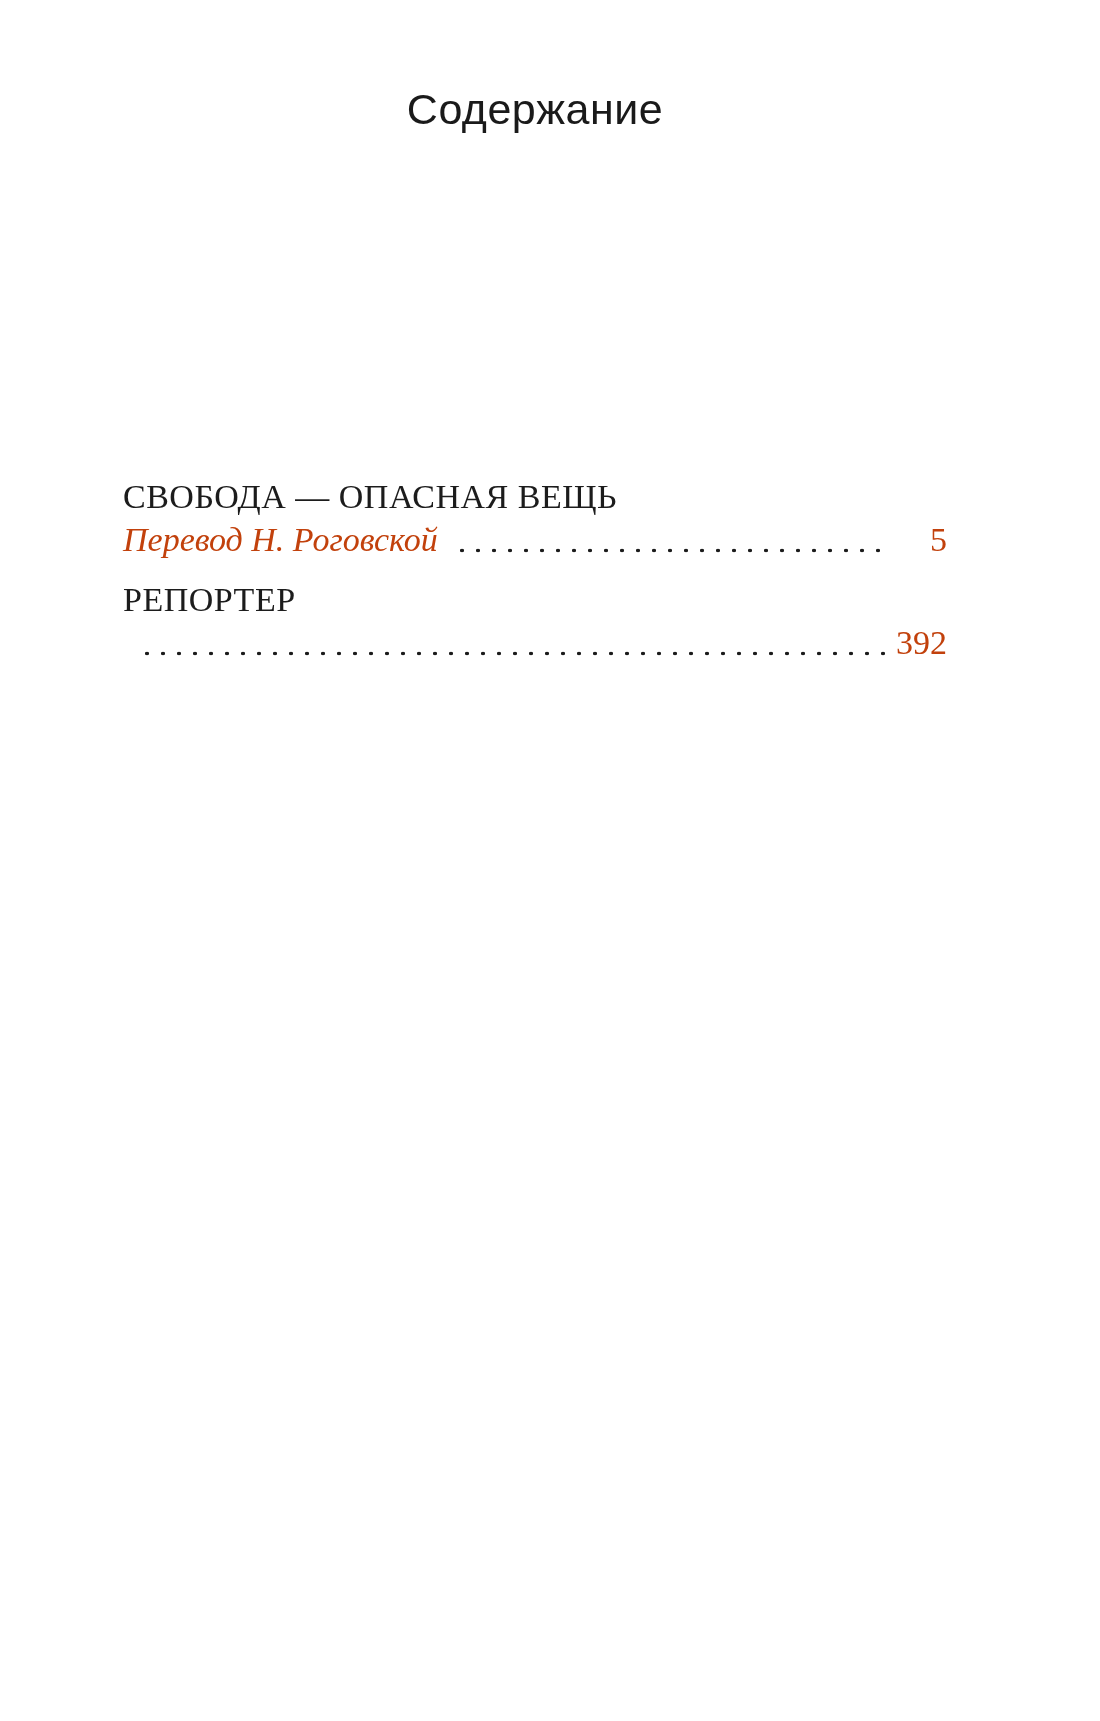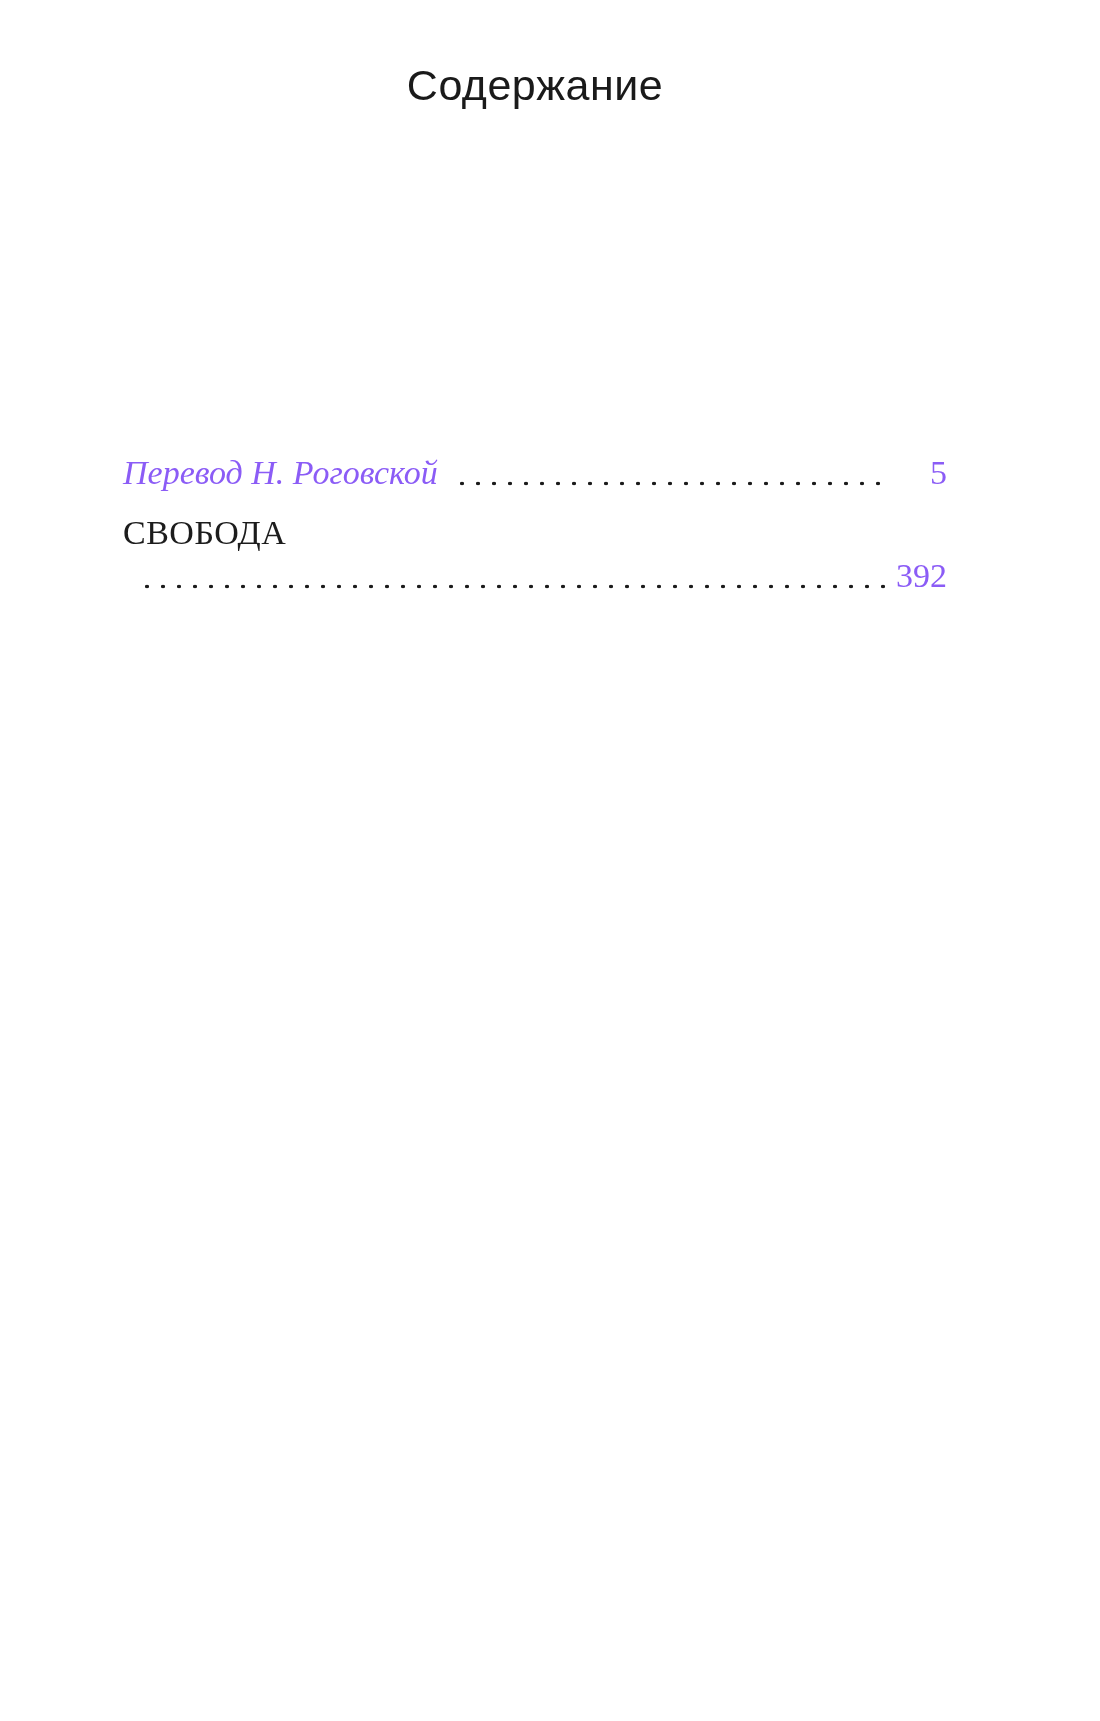--- a/index.html
+++ b/index.html
@@ -11,21 +11,21 @@
     width: 1100px;
     height: 1721px;
     font-family: "Liberation Serif", serif;
     color: #1c1c1c;
     overflow: hidden;
   }
   .book-page {
     box-sizing: border-box;
     width: 1100px;
     height: 1721px;
-    padding: 64px 153px 0 123px;
+    padding: 88px 153px 0 123px;
     background: #ffffff;
   }
   .contents-title {
     margin: 0;
     font-family: "Liberation Sans", sans-serif;
     font-weight: 400;
     font-size: 43px;
     line-height: 43px;
     letter-spacing: 0.5px;
     color: #1a1a1a;
@@ -41,21 +41,21 @@
     font-size: 34px;
     line-height: 43px;
     letter-spacing: 0.5px;
     color: #1c1c1c;
     white-space: nowrap;
   }
   .entry-line {
     display: flex;
     font-size: 34px;
     line-height: 43px;
-    color: #8b5cf6;
+    color: #c2410c;
   }
   .translator {
     font-style: italic;
     white-space: nowrap;
   }
   .leader {
     flex: 1;
     align-self: flex-end;
     height: 5px;
     margin: 0 0 8px 16px;
@@ -76,29 +76,30 @@
 </head>
 <body>
 
 <div class="book-page">
 
   <h1 class="contents-title">Содержание</h1>
 
   <div class="toc">
 
     <div class="toc-entry">
+      <div class="entry-title">СВОБОДА — ОПАСНАЯ ВЕЩЬ</div>
       <div class="entry-line">
         <span class="translator">Перевод Н. Роговской</span>
         <span class="leader"></span>
         <span class="page-num">5</span>
       </div>
     </div>
 
     <div class="toc-entry">
-      <div class="entry-title">СВОБОДА</div>
+      <div class="entry-title">РЕПОРТЕР</div>
       <div class="entry-line">
         <span class="leader"></span>
         <span class="page-num">392</span>
       </div>
     </div>
 
   </div>
 </div>
 
 </body></html>

